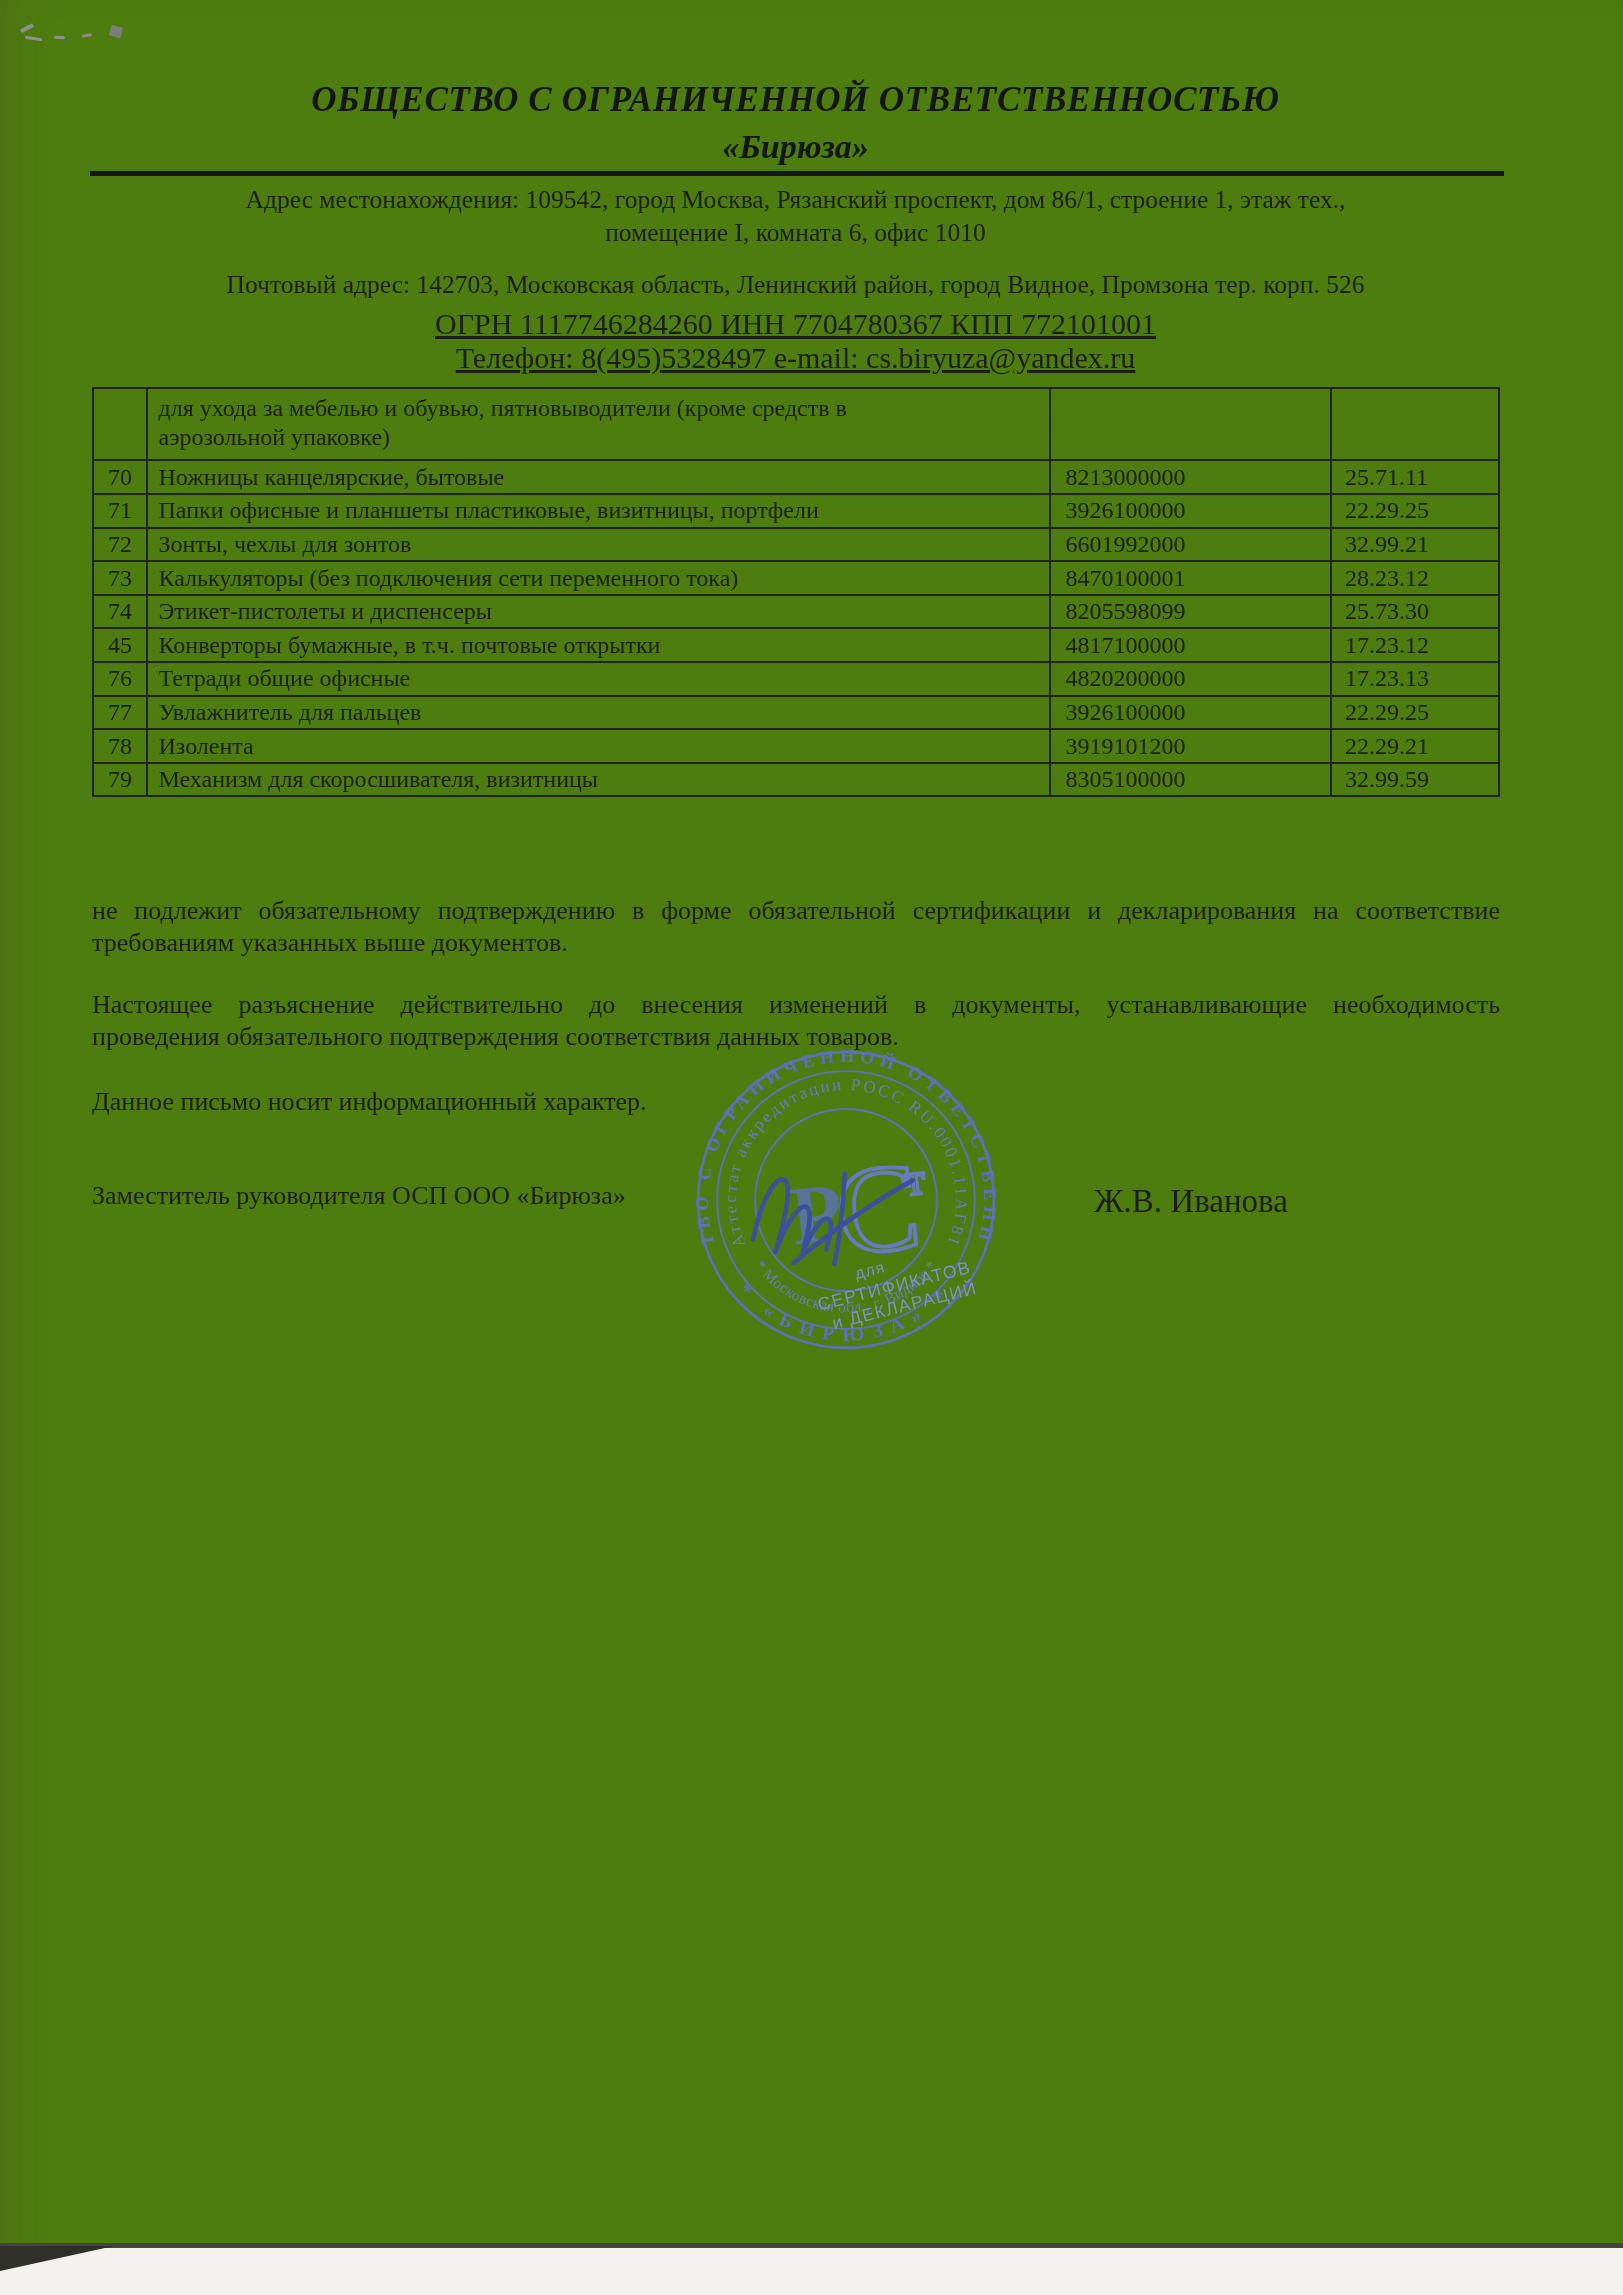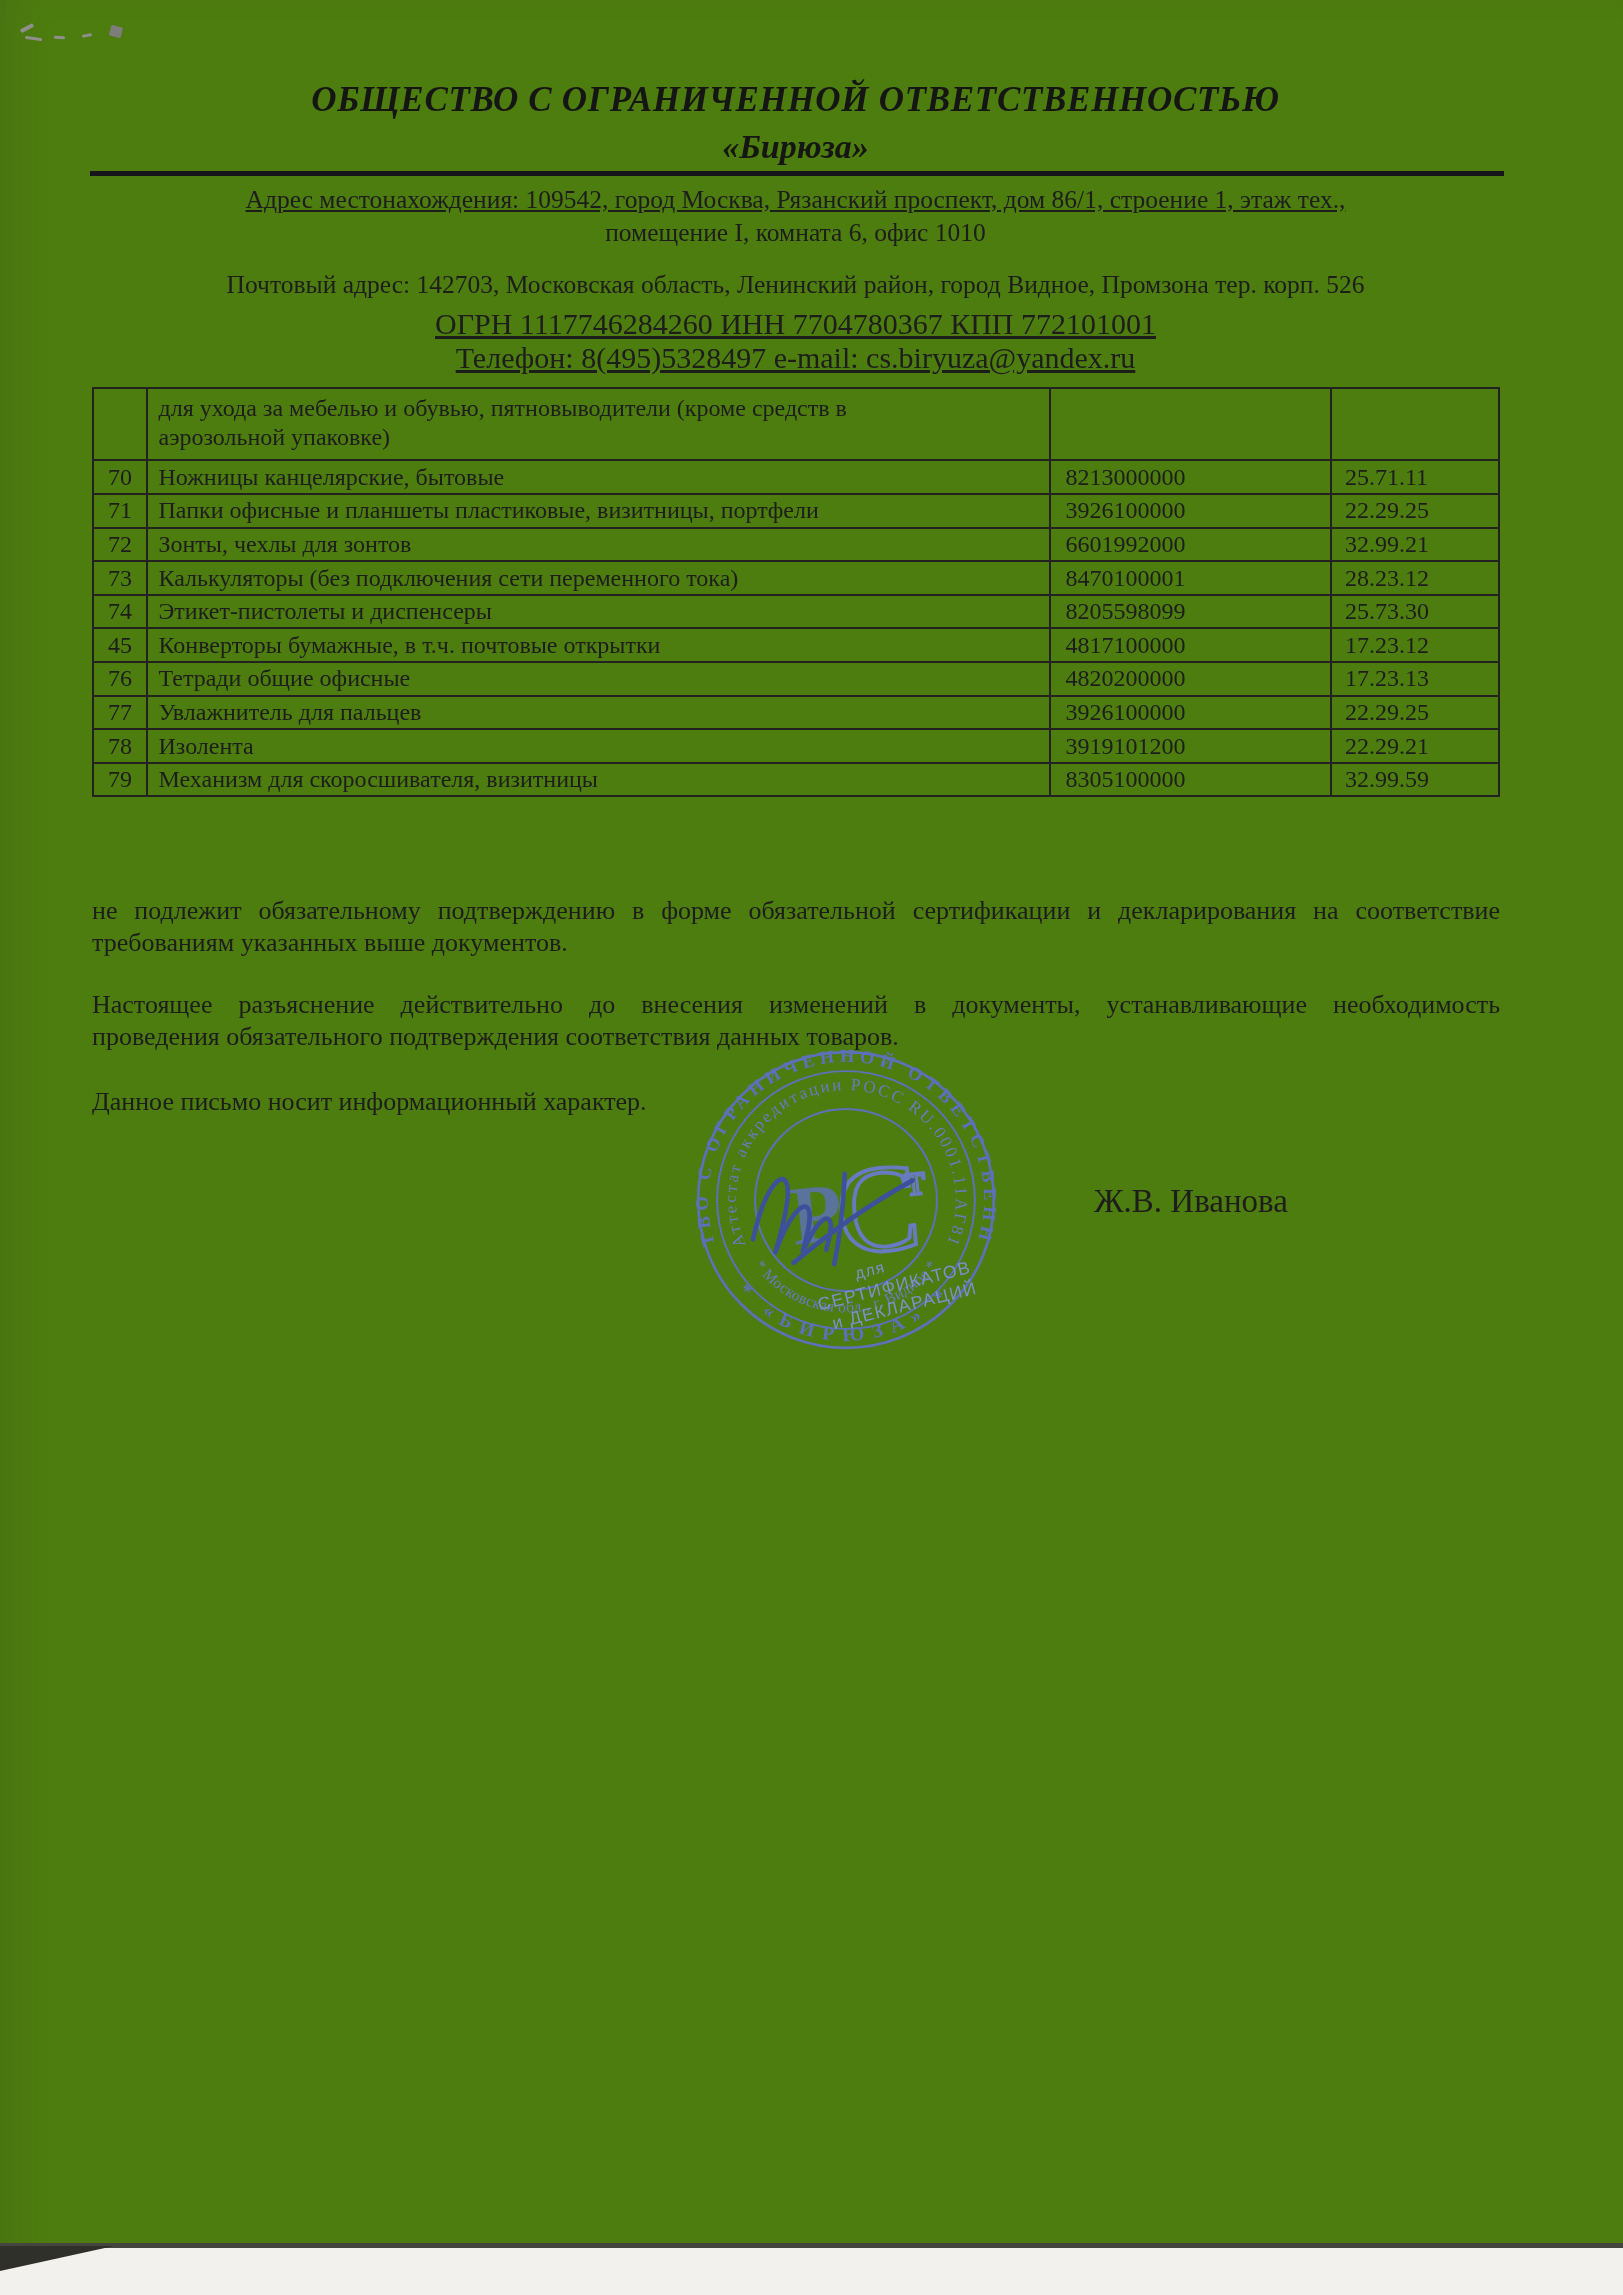--- a/index.html
+++ b/index.html
@@ -60,21 +60,21 @@
   <div class="abs speck" style="left:19.6px;top:26px;width:14.4px;height:3.9px;transform:rotate(-28deg);"></div>
   <div class="abs speck" style="left:25px;top:37px;width:17px;height:3.3px;transform:rotate(8deg);"></div>
   <div class="abs speck" style="left:54px;top:36px;width:10.5px;height:3.3px;transform:rotate(4deg);"></div>
   <div class="abs speck" style="left:82px;top:34px;width:9.8px;height:3.3px;transform:rotate(-10deg);"></div>
   <div class="abs speck" style="left:110px;top:26px;width:11.8px;height:10.5px;transform:rotate(15deg);background:#7d7d79;"></div>
 
   <div class="abs centered doc-title" style="top:80px;">ОБЩЕСТВО С ОГРАНИЧЕННОЙ ОТВЕТСТВЕННОСТЬЮ</div>
   <div class="abs centered doc-title2" style="top:128px;">«Бирюза»</div>
   <div class="abs rule" style="top:171px;"></div>
 
-  <div class="abs centered hdr" style="top:185px;text-decoration:underline;">Адрес местонахождения: 109542, город Москва, Рязанский проспект, дом 86/1, строение 1, этаж тех.,</div>
+  <div class="abs centered hdr" style="top:185px;">Адрес местонахождения: 109542, город Москва, Рязанский проспект, дом 86/1, строение 1, этаж тех.,</div>
   <div class="abs centered hdr" style="top:218px;">помещение I, комната 6, офис 1010</div>
   <div class="abs centered hdr" style="top:252px;margin-top:18px;">Почтовый адрес: 142703, Московская область, Ленинский район, город Видное, Промзона тер. корп. 526</div>
   <div class="abs centered hdr2" style="top:307px;">ОГРН 1117746284260 ИНН 7704780367 КПП 772101001</div>
   <div class="abs centered hdr2" style="top:341px;">Телефон: 8(495)5328497 e-mail: cs.biryuza@yandex.ru</div>
 
   <div class="abs" style="left:92px;top:387px;">
     <table class="goods">
       <colgroup>
           <col style="width:54px;">
           <col style="width:903px;">
@@ -153,20 +153,21 @@
   </div>
 
   <div class="abs para jline" style="top:895px;">не подлежит обязательному подтверждению в форме обязательной сертификации и декларирования на соответствие</div>
   <div class="abs para plain" style="top:927px;">требованиям указанных выше документов.</div>
 
   <div class="abs para jline" style="top:989px;">Настоящее разъяснение действительно до внесения изменений в документы, устанавливающие необходимость</div>
   <div class="abs para plain" style="top:1021px;">проведения обязательного подтверждения соответствия данных товаров.</div>
 
   <div class="abs para plain" style="top:1086px;">Данное письмо носит информационный характер.</div>
 
+  <div class="abs sig-label" style="top:1181px;">Заместитель руководителя ОСП ООО «Бирюза»</div>
   <div class="abs sig-name" style="top:1183px;">Ж.В. Иванова</div>
 
   <svg class="abs stamp" viewBox="0 0 480 480">
     <defs>
       <path id="arcOuterTop" d="M 41.7 312.2 A 211 211 0 1 1 438.3 312.2" fill="none"></path>
       <path id="arcOuterBottom" d="M 36.2 314.5 A 218 218 0 0 0 443.8 314.5" fill="none"></path>
       <path id="arcInnerTop" d="M 102.4 336.4 A 168 168 0 1 1 377.6 336.4" fill="none"></path>
       <path id="arcInnerBottom" d="M 84.1 312.7 A 172 172 0 0 0 395.9 312.7" fill="none"></path>
     </defs>
     <g stroke="#5f70c7" fill="none">

